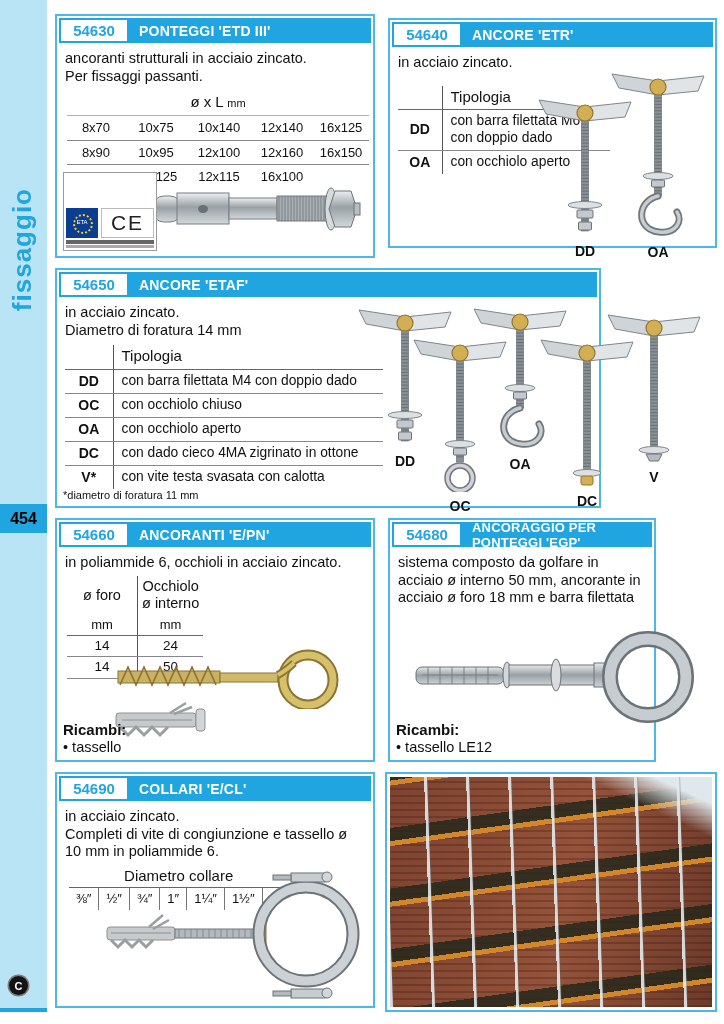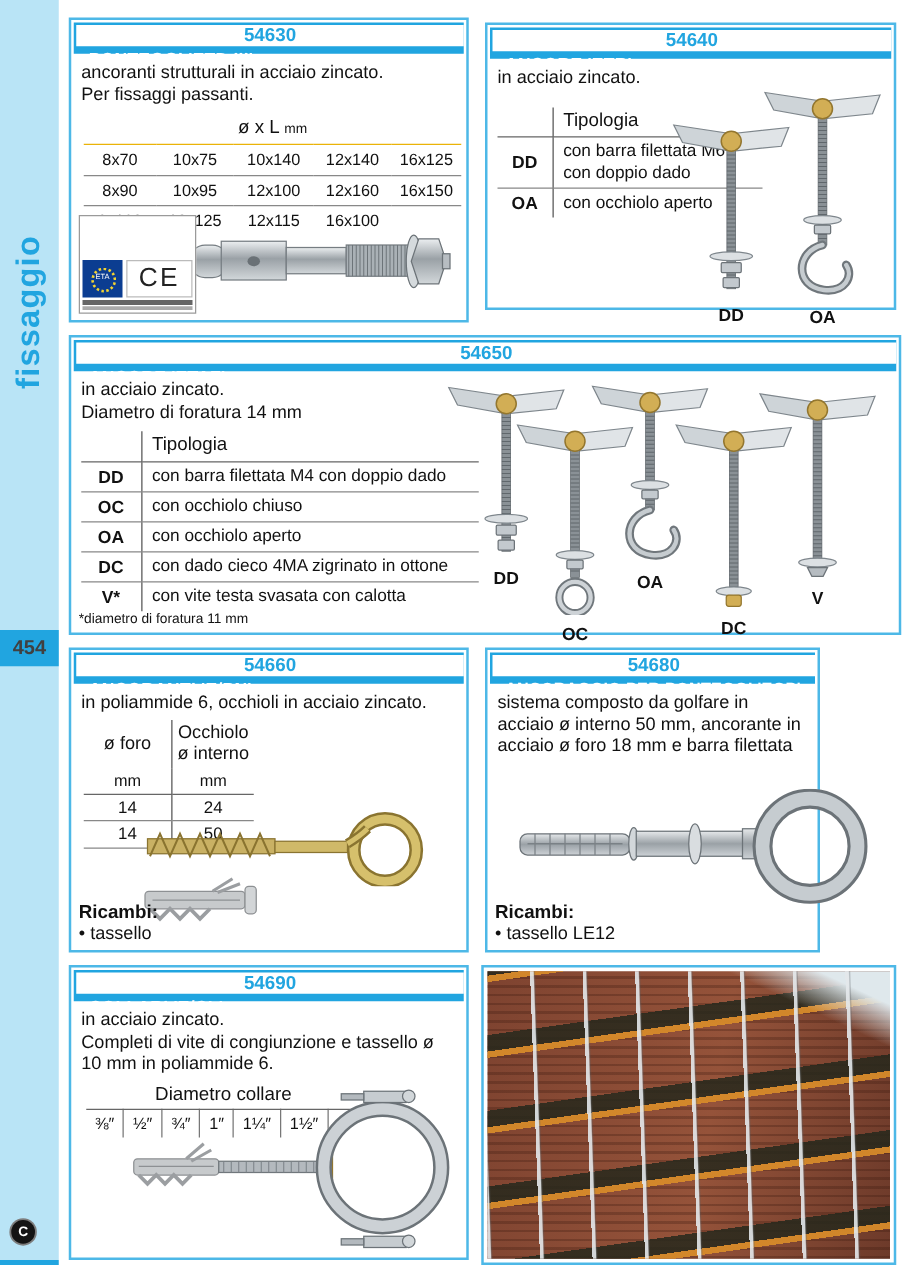--- a/index.html
+++ b/index.html
@@ -8,31 +8,31 @@
     background:#ffffff; font-family:"Liberation Sans", sans-serif; color:#111;
   }
   
   .sidebar { position:absolute; left:0; top:0; width:47px; height:1008px; background:#b9e4f6; }
   .sidebar-label {
     position:absolute; left:7px; top:188px; writing-mode:vertical-rl; transform:rotate(180deg);
     font-weight:bold; font-size:26px; color:#21a5e0; letter-spacing:1px;
   }
   .pagenum {
     position:absolute; left:0; top:504px; width:47px; height:29px; background:#21a5e0;
-    color:#404040; font-weight:bold; font-size:16px; display:flex; align-items:center; justify-content:center;
+    color:#000000; font-weight:bold; font-size:16px; display:flex; align-items:center; justify-content:center;
   }
   .sidebar-underline { position:absolute; left:0; top:1008px; width:47px; height:4px; background:#21a5e0; }
   .logo-circle {
     position:absolute; left:9px; top:976px; width:19px; height:19px; border-radius:50%;
     background:#141414; color:#fff; font-weight:bold; font-size:11px;
     display:flex; align-items:center; justify-content:center; box-shadow:0 0 0 1.5px #7d7d7d;
   }
   
   .pbox { position:absolute; background:#fff; border:2px solid #4db8e7; box-sizing:border-box; }
-  .phead { height:25px; background:#21a5e0; margin:2px 2px 0 2px; display:flex; align-items:stretch;flex-direction:column; }
+  .phead { height:25px; background:#21a5e0; margin:2px 2px 0 2px; display:flex; align-items:stretch; }
   .pcode {
     background:#fff; color:#21a5e0; font-weight:bold; font-size:15px;
     margin:2px 0 2px 2px; padding:0 7px; min-width:52px;
     display:flex; align-items:center; justify-content:center;
   }
   .ptitle { color:#fff; font-weight:bold; font-size:14px; padding-left:12px; display:flex; align-items:center; letter-spacing:.2px; }
   .pbody { position:absolute; left:0; right:0; top:29px; bottom:0; padding:5px 8px; font-size:14.5px; line-height:1.22; }
   .desc { margin:0; }
   
   .t1 { border-collapse:collapse; table-layout:fixed; width:302px; margin:8px 0 0 2px; text-align:center; }
@@ -230,21 +230,21 @@
             <ellipse cx="47" cy="110" rx="15" ry="3.5" fill="#dce0e3" stroke="#7e868c"></ellipse>
             <rect x="40.5" y="114" width="13" height="7" rx="1" fill="#c3c9ce" stroke="#6c7378"></rect>
             <path d="M47 130 C 26 135 24 163 48 166 C 65 168 72 155 66 146" fill="none" stroke="#70777c" stroke-width="7" stroke-linecap="round"></path>
             <path d="M47 130 C 26 135 24 163 48 166 C 65 168 72 155 66 146" fill="none" stroke="#c6ccd0" stroke-width="3.5" stroke-linecap="round"></path>
           </svg></div>
       <div class="fig-label">OA</div>
     </div>
   </div>
 </div>
 
-<div class="pbox" style="left:55px; top:268px; width:666px; height:240px;">
+<div class="pbox" style="left:55px; top:268px; width:546px; height:240px;">
   <div class="phead">
     <span class="pcode">54650</span>
     <span class="ptitle">ANCORE 'ETAF'</span>
   </div>
   <div class="pbody">
     <p class="desc">in acciaio zincato.</p>
     <p class="desc">Diametro di foratura 14 mm</p>
     <table class="t2" style="width:318px;">
       <colgroup>
           <col style="width:48px">

